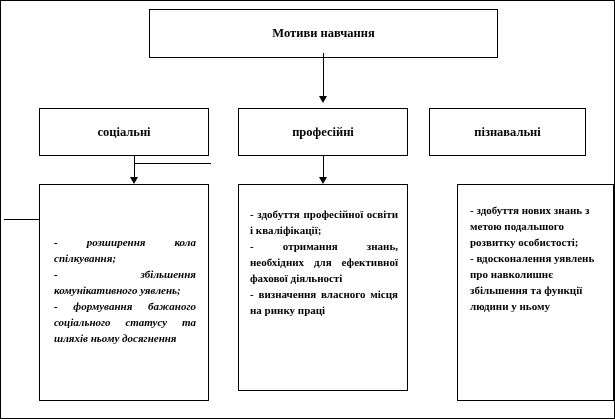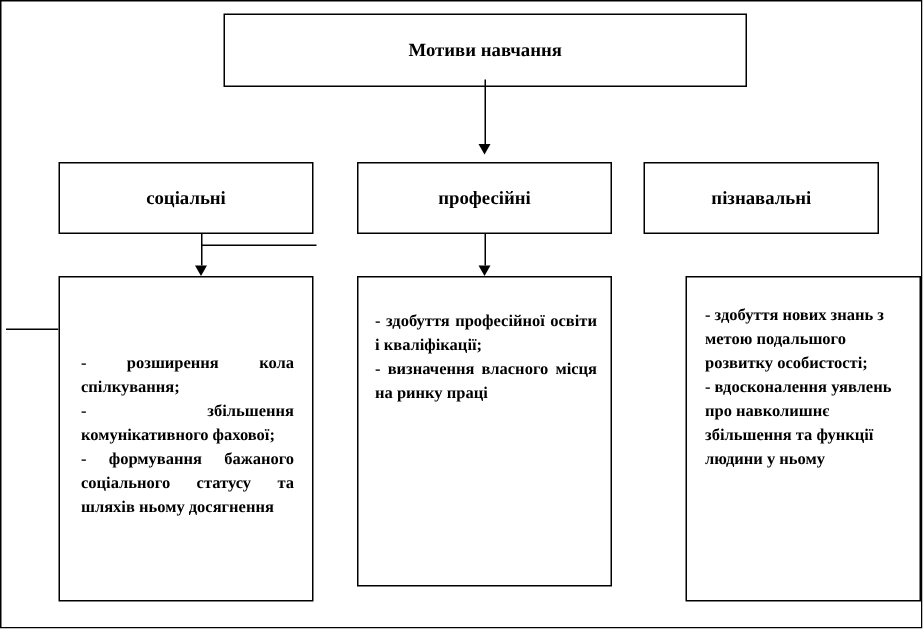--- a/index.html
+++ b/index.html
@@ -31,21 +31,21 @@
   .top-box    { left: 148px; top: 8px;   width: 349px; height: 49px; text-align: center; }
   .mid-social { left: 38px;  top: 107px; width: 170px; height: 48px; }
   .mid-prof   { left: 237px; top: 107px; width: 170px; height: 48px; }
   .mid-cogn   { left: 428px; top: 107px; width: 157px; height: 48px; }
 
   .detail-box {
     font-size: 11px;
     line-height: 1.45;
     text-align: justify;
   }
-  .det-social { left: 38px;  top: 183px; width: 170px; height: 217px; padding: 50px 12px 0 14px; }
+  .det-social { left: 38px;  top: 183px; width: 170px; height: 217px; padding: 50px 12px 0 14px; font-style: italic; }
   .det-prof   { left: 237px; top: 183px; width: 170px; height: 207px; padding: 22px 9px 0 11px; }
   .det-cogn   { left: 428px; top: 183px; width: 157px; height: 217px; padding: 18px 9px 0 12px; text-align: left; margin-left: 28px; }
 
   .bullet { margin: 0; }
 
   .vline { position: absolute; width: 1px; background: #000; }
   .hline { position: absolute; height: 1px; background: #000; }
   .arrowhead {
     position: absolute;
     width: 0; height: 0;
@@ -80,26 +80,27 @@
   <div class="arrowhead" style="left:129px; top:176px;"></div>
 
   <div class="vline" style="left:322px; top:155px; height:21px;"></div>
   <div class="arrowhead" style="left:318px; top:176px;"></div>
 
   <div class="hline" style="left:133px; top:162px; width:77px;"></div>
   <div class="hline" style="left:3px; top:218px; width:35px;"></div>
 
   <div class="box detail-box det-social">
     <p class="bullet">- розширення кола спілкування;</p>
-    <p class="bullet">- збільшення комунікативного фахової;</p>
+    <p class="bullet">- збільшення комунікативного уявлень;</p>
     <p class="bullet">- формування бажаного соціального статусу та шляхів ньому досягнення</p>
   </div>
 
   <div class="box detail-box det-prof">
     <p class="bullet">- здобуття професійної освіти і кваліфікації;</p>
+    <p class="bullet">- отримання знань, необхідних для ефективної фахової діяльності</p>
     <p class="bullet">- визначення власного місця на ринку праці</p>
   </div>
 
   <div class="box detail-box det-cogn">
     <p class="bullet">- здобуття нових знань з метою подальшого розвитку особистості;</p>
     <p class="bullet">- вдосконалення уявлень про навколишнє збільшення та функції людини у ньому</p>
   </div>
 
 </div>
 

